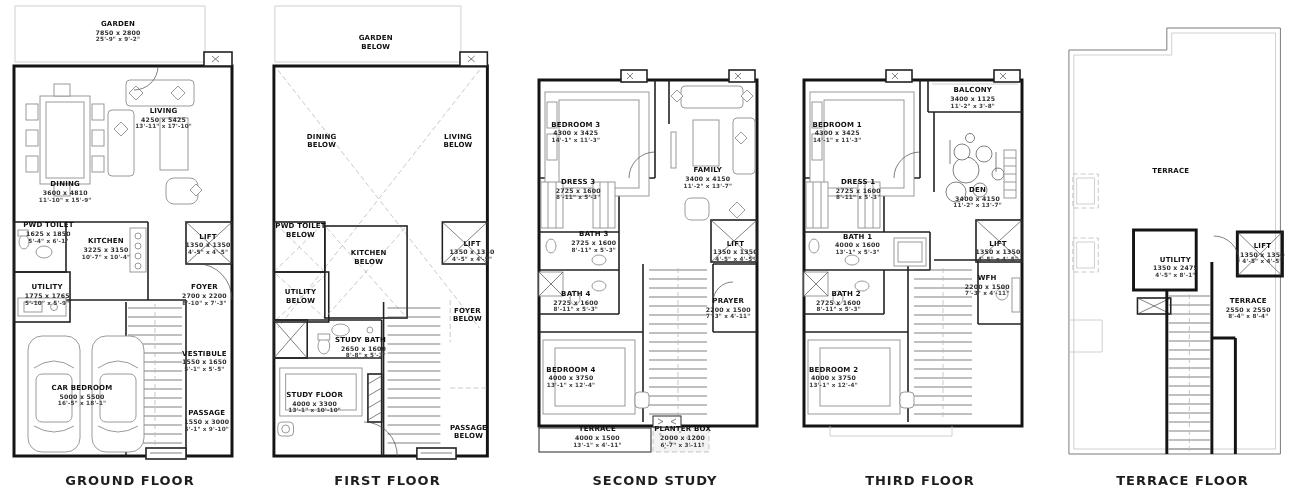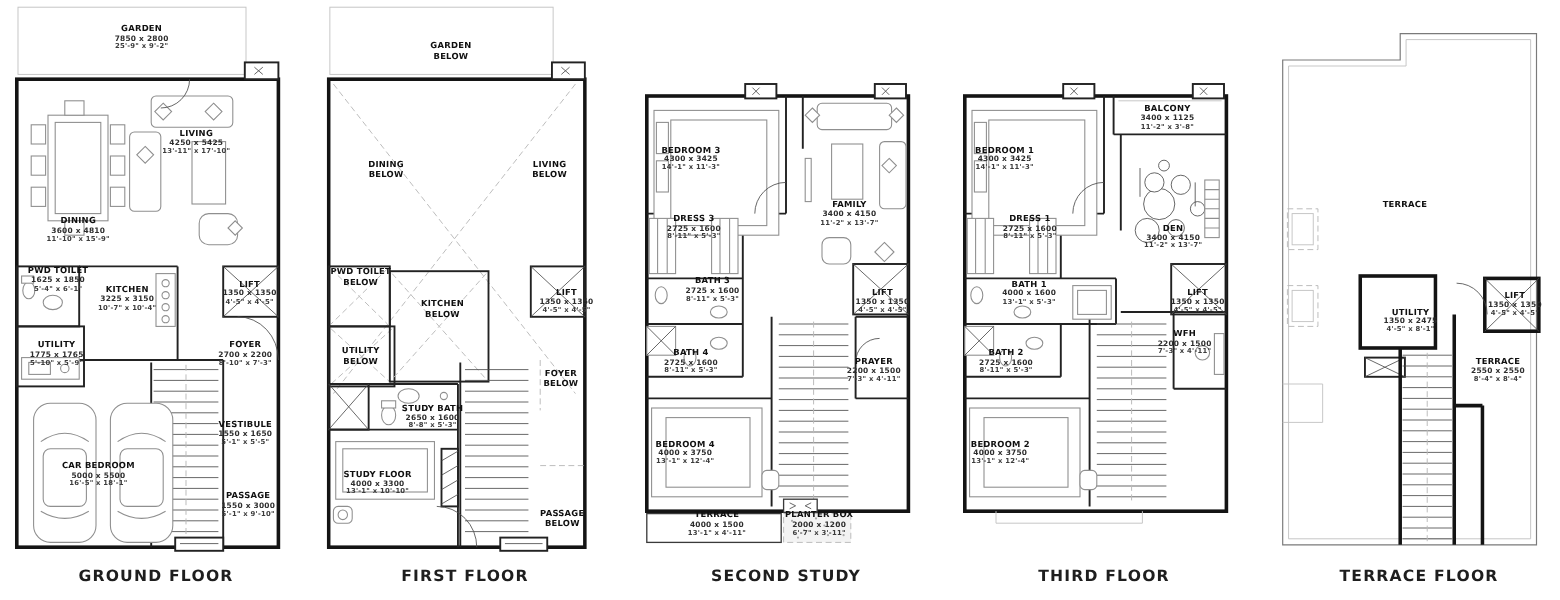--- a/index.html
+++ b/index.html
@@ -234,21 +234,21 @@
             <div class="ri">4'-5" x 4'-5"</div>
           </div>
           <div class="room-label" style="left: 13%; top: 64.5%;">
             <div class="rn">UTILITY</div>
             <div class="rn">BELOW</div>
           </div>
           <div class="room-label" style="left: 84%; top: 68.5%;">
             <div class="rn">FOYER</div>
             <div class="rn">BELOW</div>
           </div>
-          <div class="room-label" style="left: 38.5%; top: 75.5%;">
+          <div class="room-label" style="left: 38.5%; top: 75.5%; text-align: right;">
             <div class="rn">STUDY BATH</div>
             <div class="rd">2650 x 1600</div>
             <div class="ri">8'-8" x 5'-3"</div>
           </div>
           <div class="room-label" style="left: 19%; top: 87.5%;">
             <div class="rn">STUDY FLOOR</div>
             <div class="rd">4000 x 3300</div>
             <div class="ri">13'-1" x 10'-10"</div>
           </div>
           <div class="room-label" style="left: 84.5%; top: 94%;">
@@ -485,21 +485,21 @@
           <div class="room-label" style="left: 24%; top: 53%;">
             <div class="rn">BATH 1</div>
             <div class="rd">4000 x 1600</div>
             <div class="ri">13'-1" x 5'-3"</div>
           </div>
           <div class="room-label" style="left: 82.5%; top: 54.5%;">
             <div class="rn">LIFT</div>
             <div class="rd">1350 x 1350</div>
             <div class="ri">4'-5" x 4'-5"</div>
           </div>
-          <div class="room-label" style="left: 16%; top: 65.5%;">
+          <div class="room-label" style="left: 16%; top: 65.5%; text-align: right;">
             <div class="rn">BATH 2</div>
             <div class="rd">2725 x 1600</div>
             <div class="ri">8'-11" x 5'-3"</div>
           </div>
           <div class="room-label" style="left: 78%; top: 62%;">
             <div class="rn">WFH</div>
             <div class="rd">2200 x 1500</div>
             <div class="ri">7'-3" x 4'-11"</div>
           </div>
           <div class="room-label" style="left: 14%; top: 82%;">

